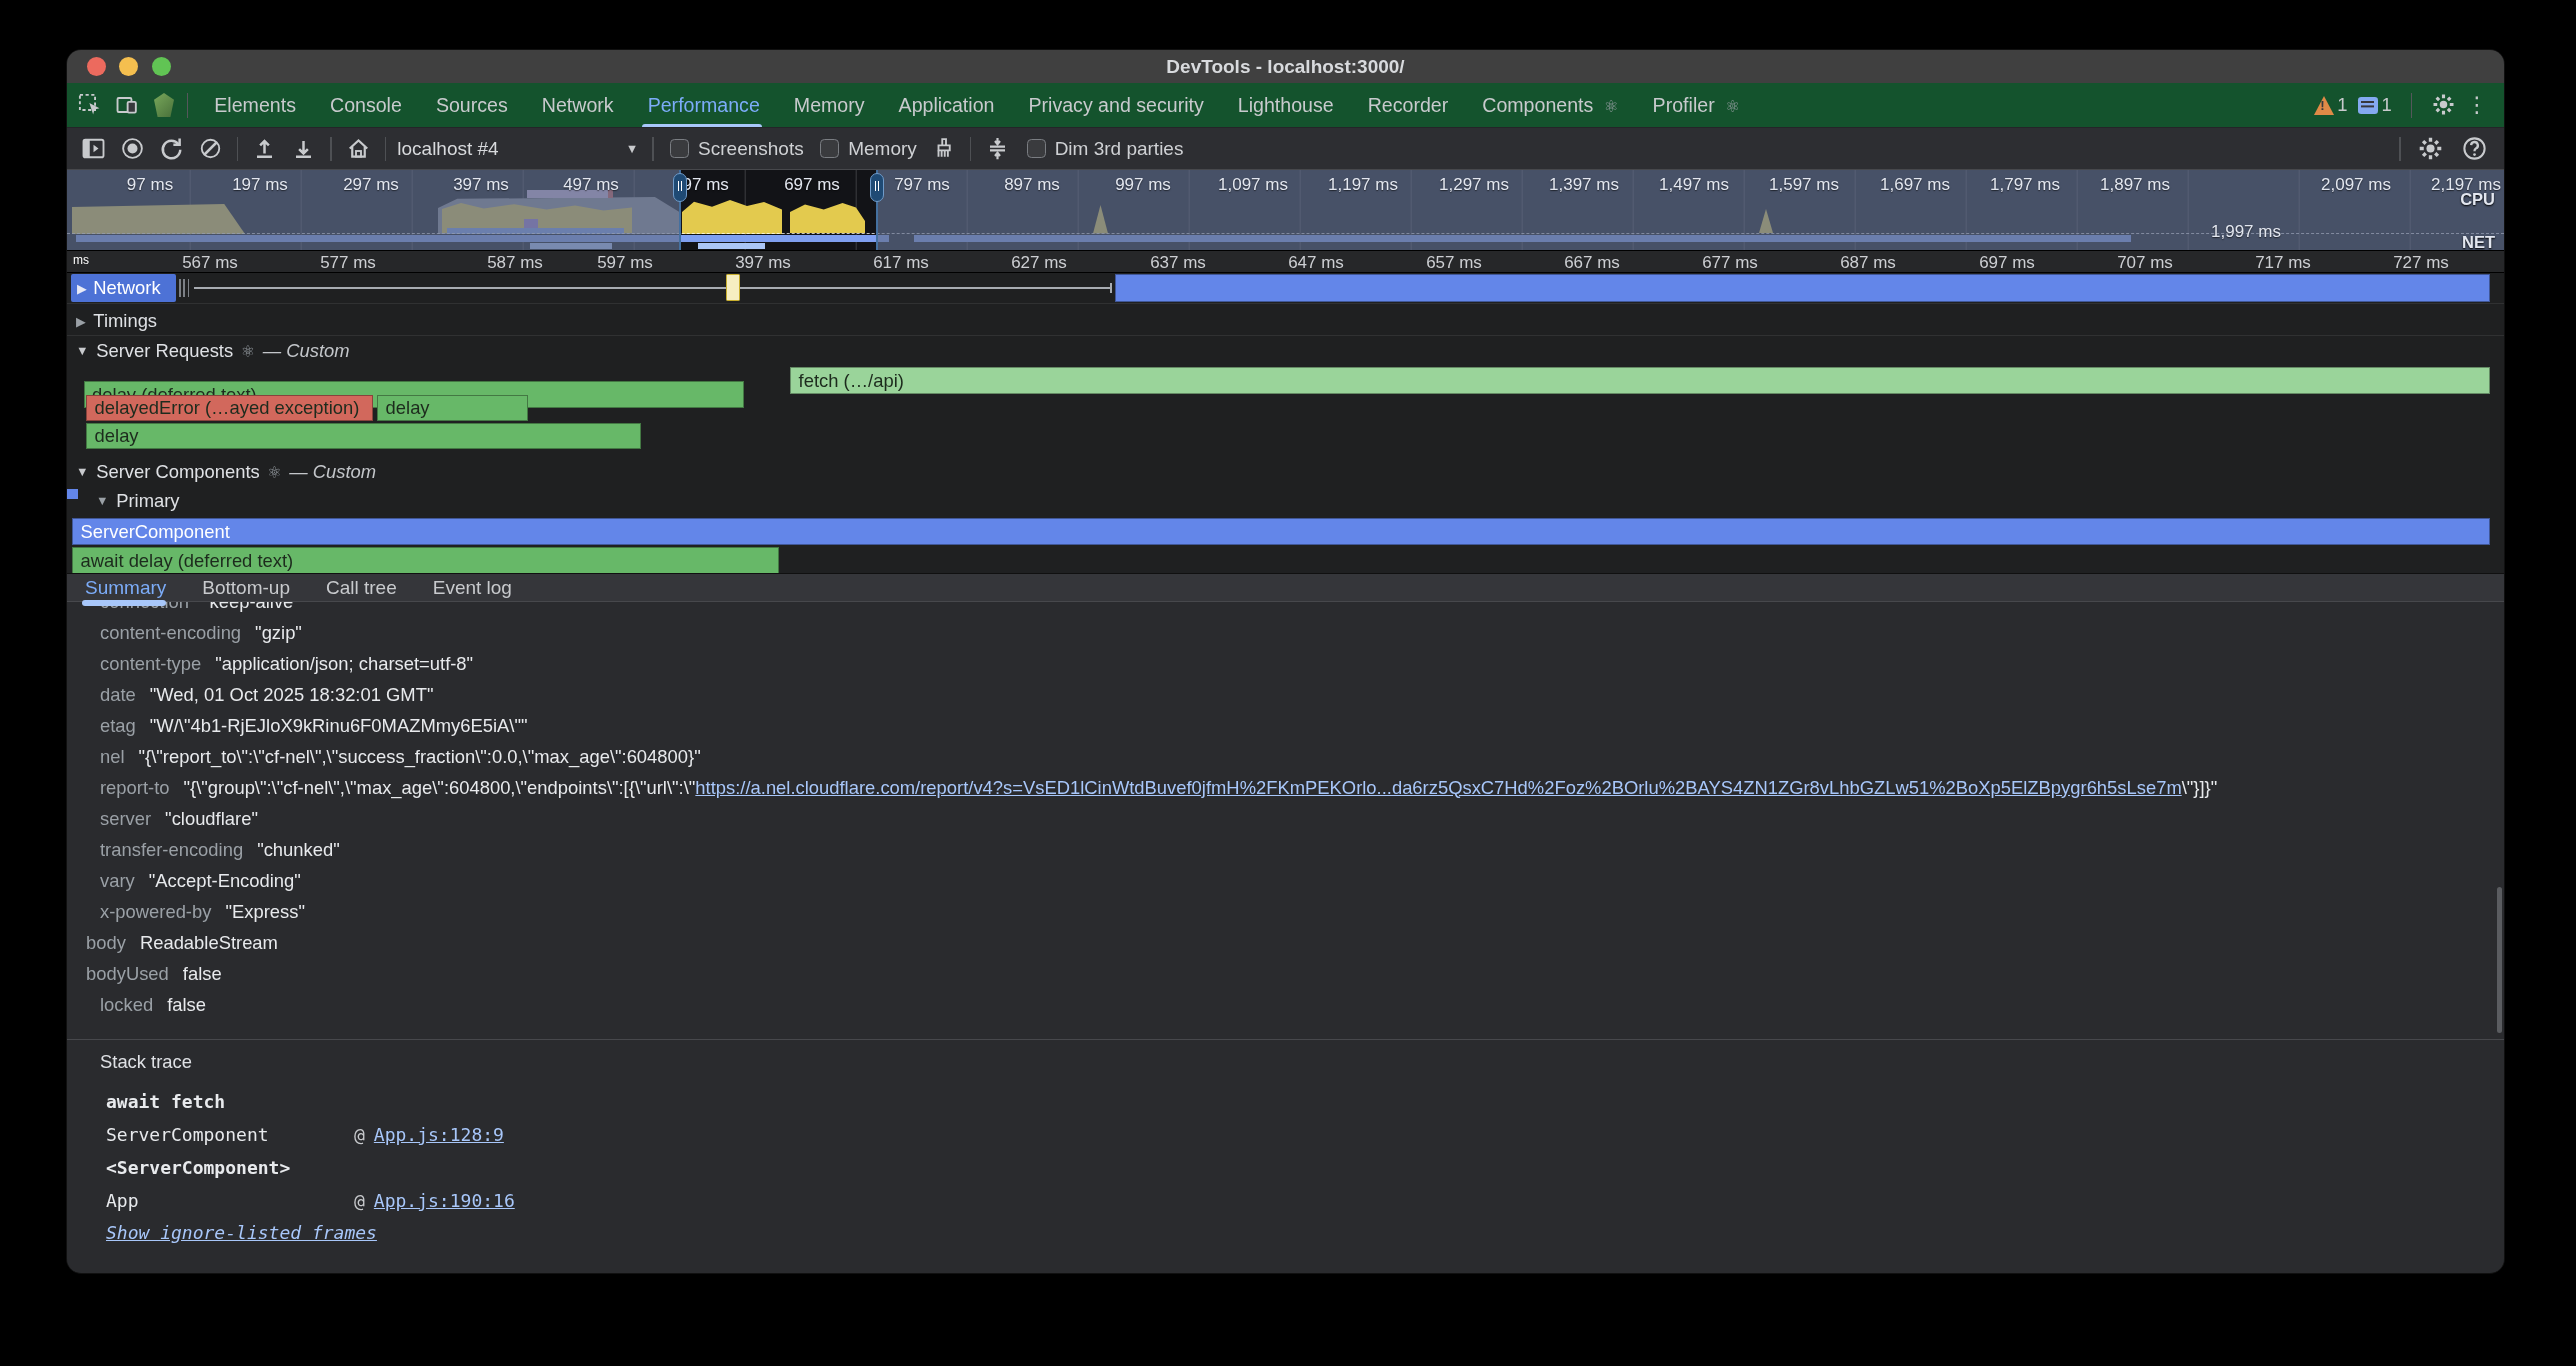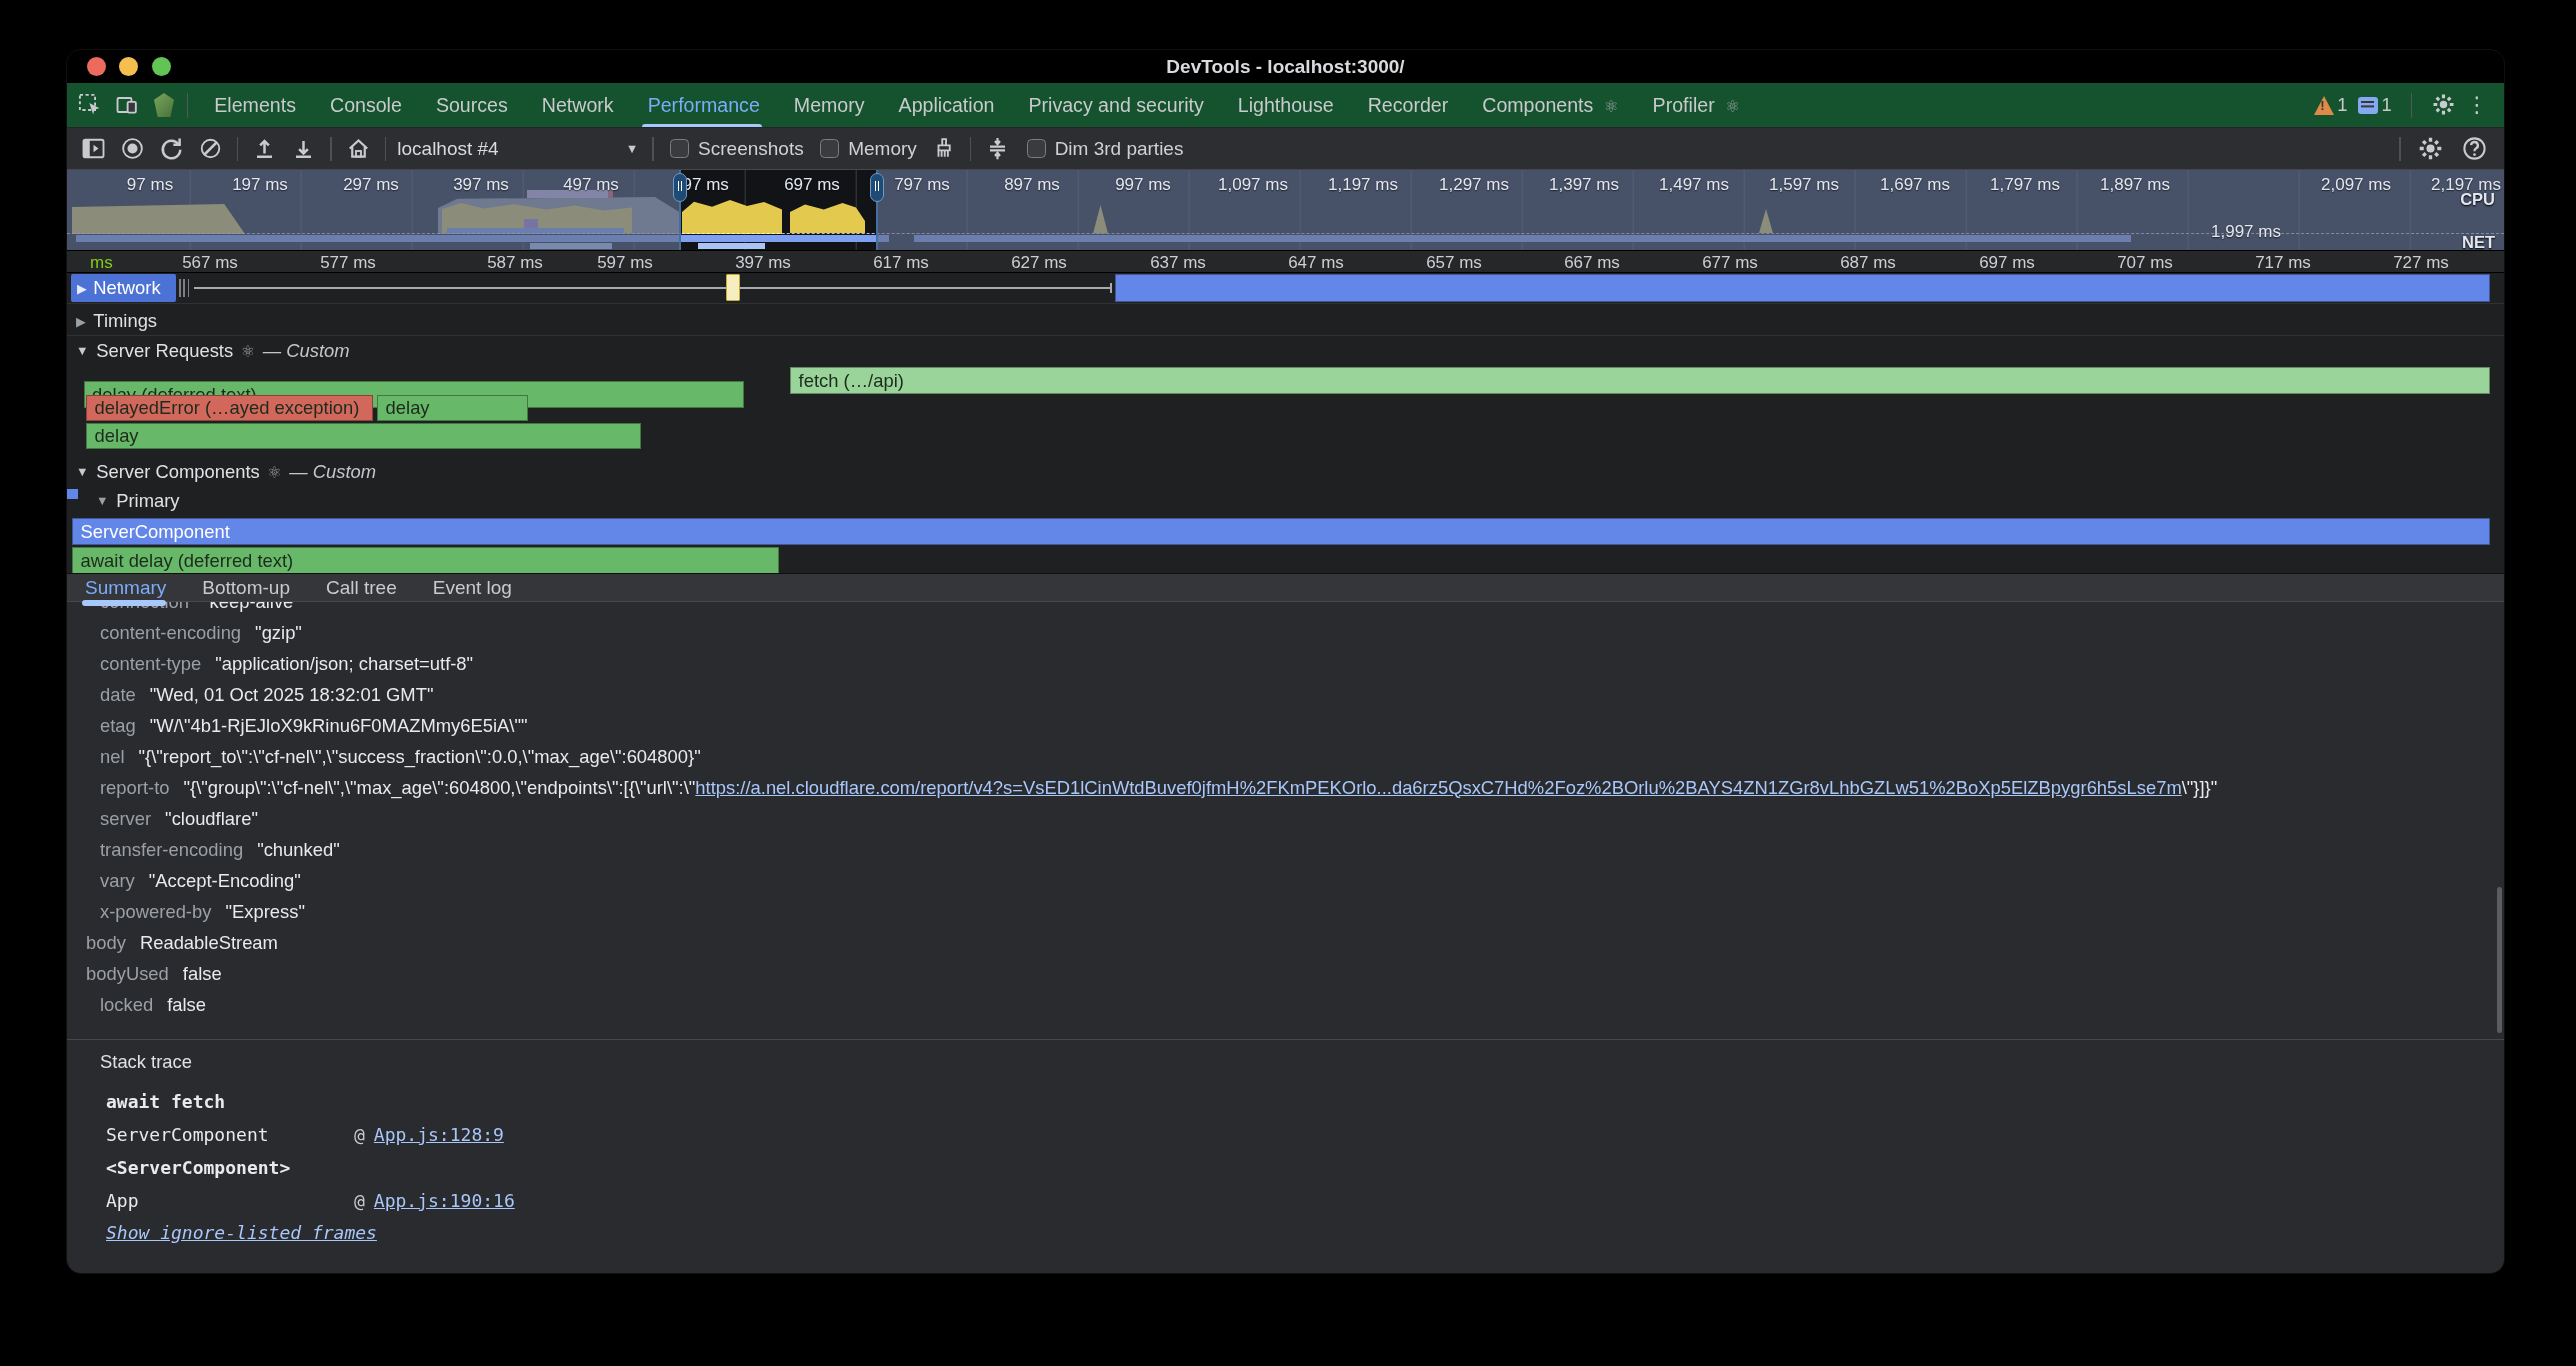--- a/index.html
+++ b/index.html
@@ -2,21 +2,21 @@
 <html style="font-size:10px"><head>
 <meta charset="utf-8">
 <style>
   * { margin:0; padding:0; box-sizing:border-box; }
   html,body { width:2576px; height:1367px; background:#000; overflow:hidden;
               font-family:"Liberation Sans", sans-serif; }
   #window { position:absolute; left:66px; top:49px; width:2439px; height:1225px;
             background:#1f2021; border-radius:15px; overflow:hidden; border:0.6px solid #101010; }
 
   
-  #titlebar { position:relative; height:33px; background:#000000; }
+  #titlebar { position:relative; height:33px; background:#404040; }
   .lights { position:absolute; left:20px; top:7px; display:flex; gap:13.3px; }
   .light { width:19px; height:19px; border-radius:50%; }
   #titlebar .title { position:absolute; width:100%; text-align:center; top:6.3px;
                      font-size:19px; font-weight:bold; color:#d8dadd; }
 
   
   #tabbar { position:relative; height:44px; background:#14532d; display:flex; align-items:center; }
   .tb-icon { width:28px; height:28px; margin-left:9px; display:flex; align-items:center; justify-content:center; }
   .vdiv { width:1.3px; height:25px; background:#55575b; margin:0 9px; }
   .tab { padding:0 17px; font-size:19.6px; color:#c8cacd; height:44px; line-height:44px; position:relative; white-space:nowrap; }
@@ -55,21 +55,21 @@
   #net-dotted { position:absolute; left:0; right:0; top:63px; border-top:1.3px dashed rgba(255,255,255,.75); }
   .handle { position:absolute; top:0; bottom:0; width:1.9px; background:#44709f; }
   .handle .pill { position:absolute; top:2.5px; left:-6.3px; width:14.6px; height:29px; background:#1f4a74;
                   border:1.3px solid #6f9bc9; border-radius:7px;
                   background-image:linear-gradient(#fff,#fff),linear-gradient(#fff,#fff);
                   background-size:1.3px 10px,1.3px 10px; background-position:3.8px 7.6px,7.6px 7.6px; background-repeat:no-repeat; }
 
   
   #ruler2 { position:relative; height:22px; background:#262729; border-bottom:0.6px solid #000; }
   .r2-label { position:absolute; top:1.9px; transform:translateX(-50%); font-size:17px; color:#cdcfd3; white-space:nowrap; }
-  .r2-edge { position:absolute; left:23px; top:1.9px; font-size:17px; color:#84cc16; }
+  .r2-edge { position:absolute; left:6px; top:1.9px; font-size:12px; color:#ffffff; }
 
   
   #tracks { position:relative; height:300px; background:#1f2021;
             background-image:repeating-linear-gradient(to right, transparent 0 138px, rgba(255,255,255,.05) 138px 138px);
             background-position:5.7px 0; }
   .trow-sep { position:absolute; left:0; right:0; height:0.6px; background:rgba(255,255,255,.08); }
   .track-label { position:absolute; font-size:18.4px; color:#dfe1e5; display:flex; align-items:center; gap:7.6px; }
   .tri { font-size:12.7px; color:#9aa0a6; }
   .custom-suffix { font-style:italic; color:#c3c6ca; }
   .atom-sm { color:#9aa0a6; font-size:16px; }

